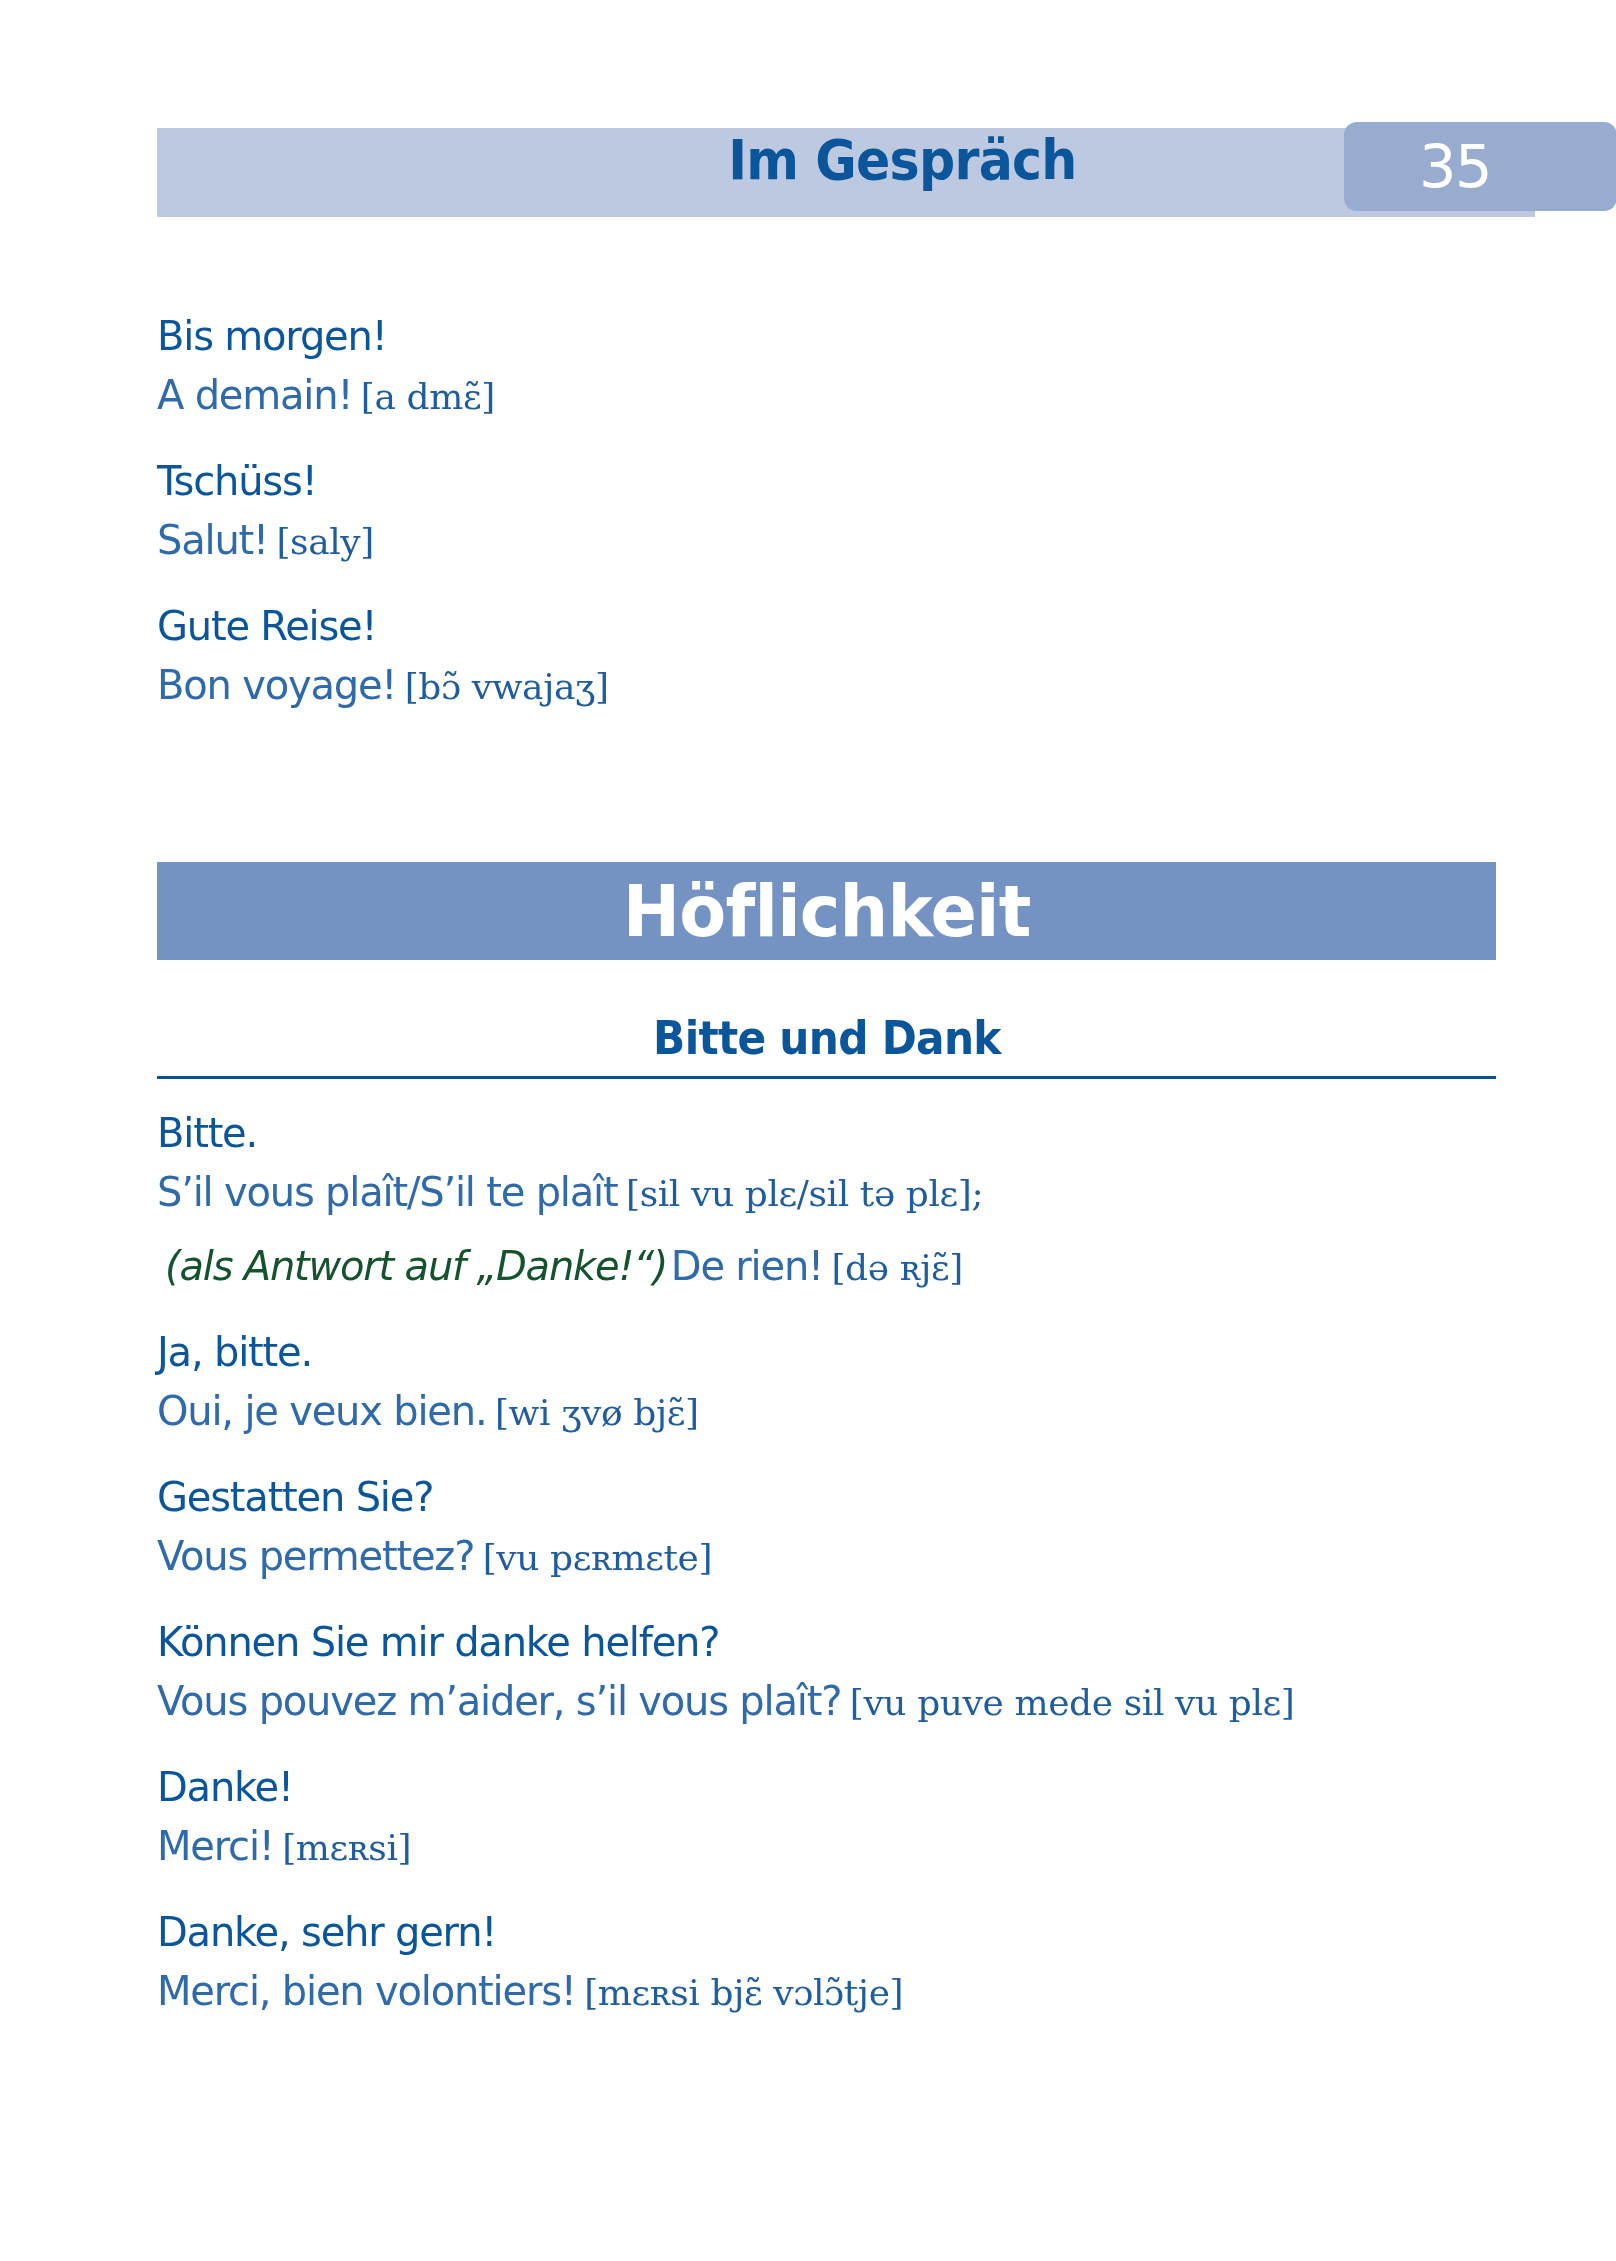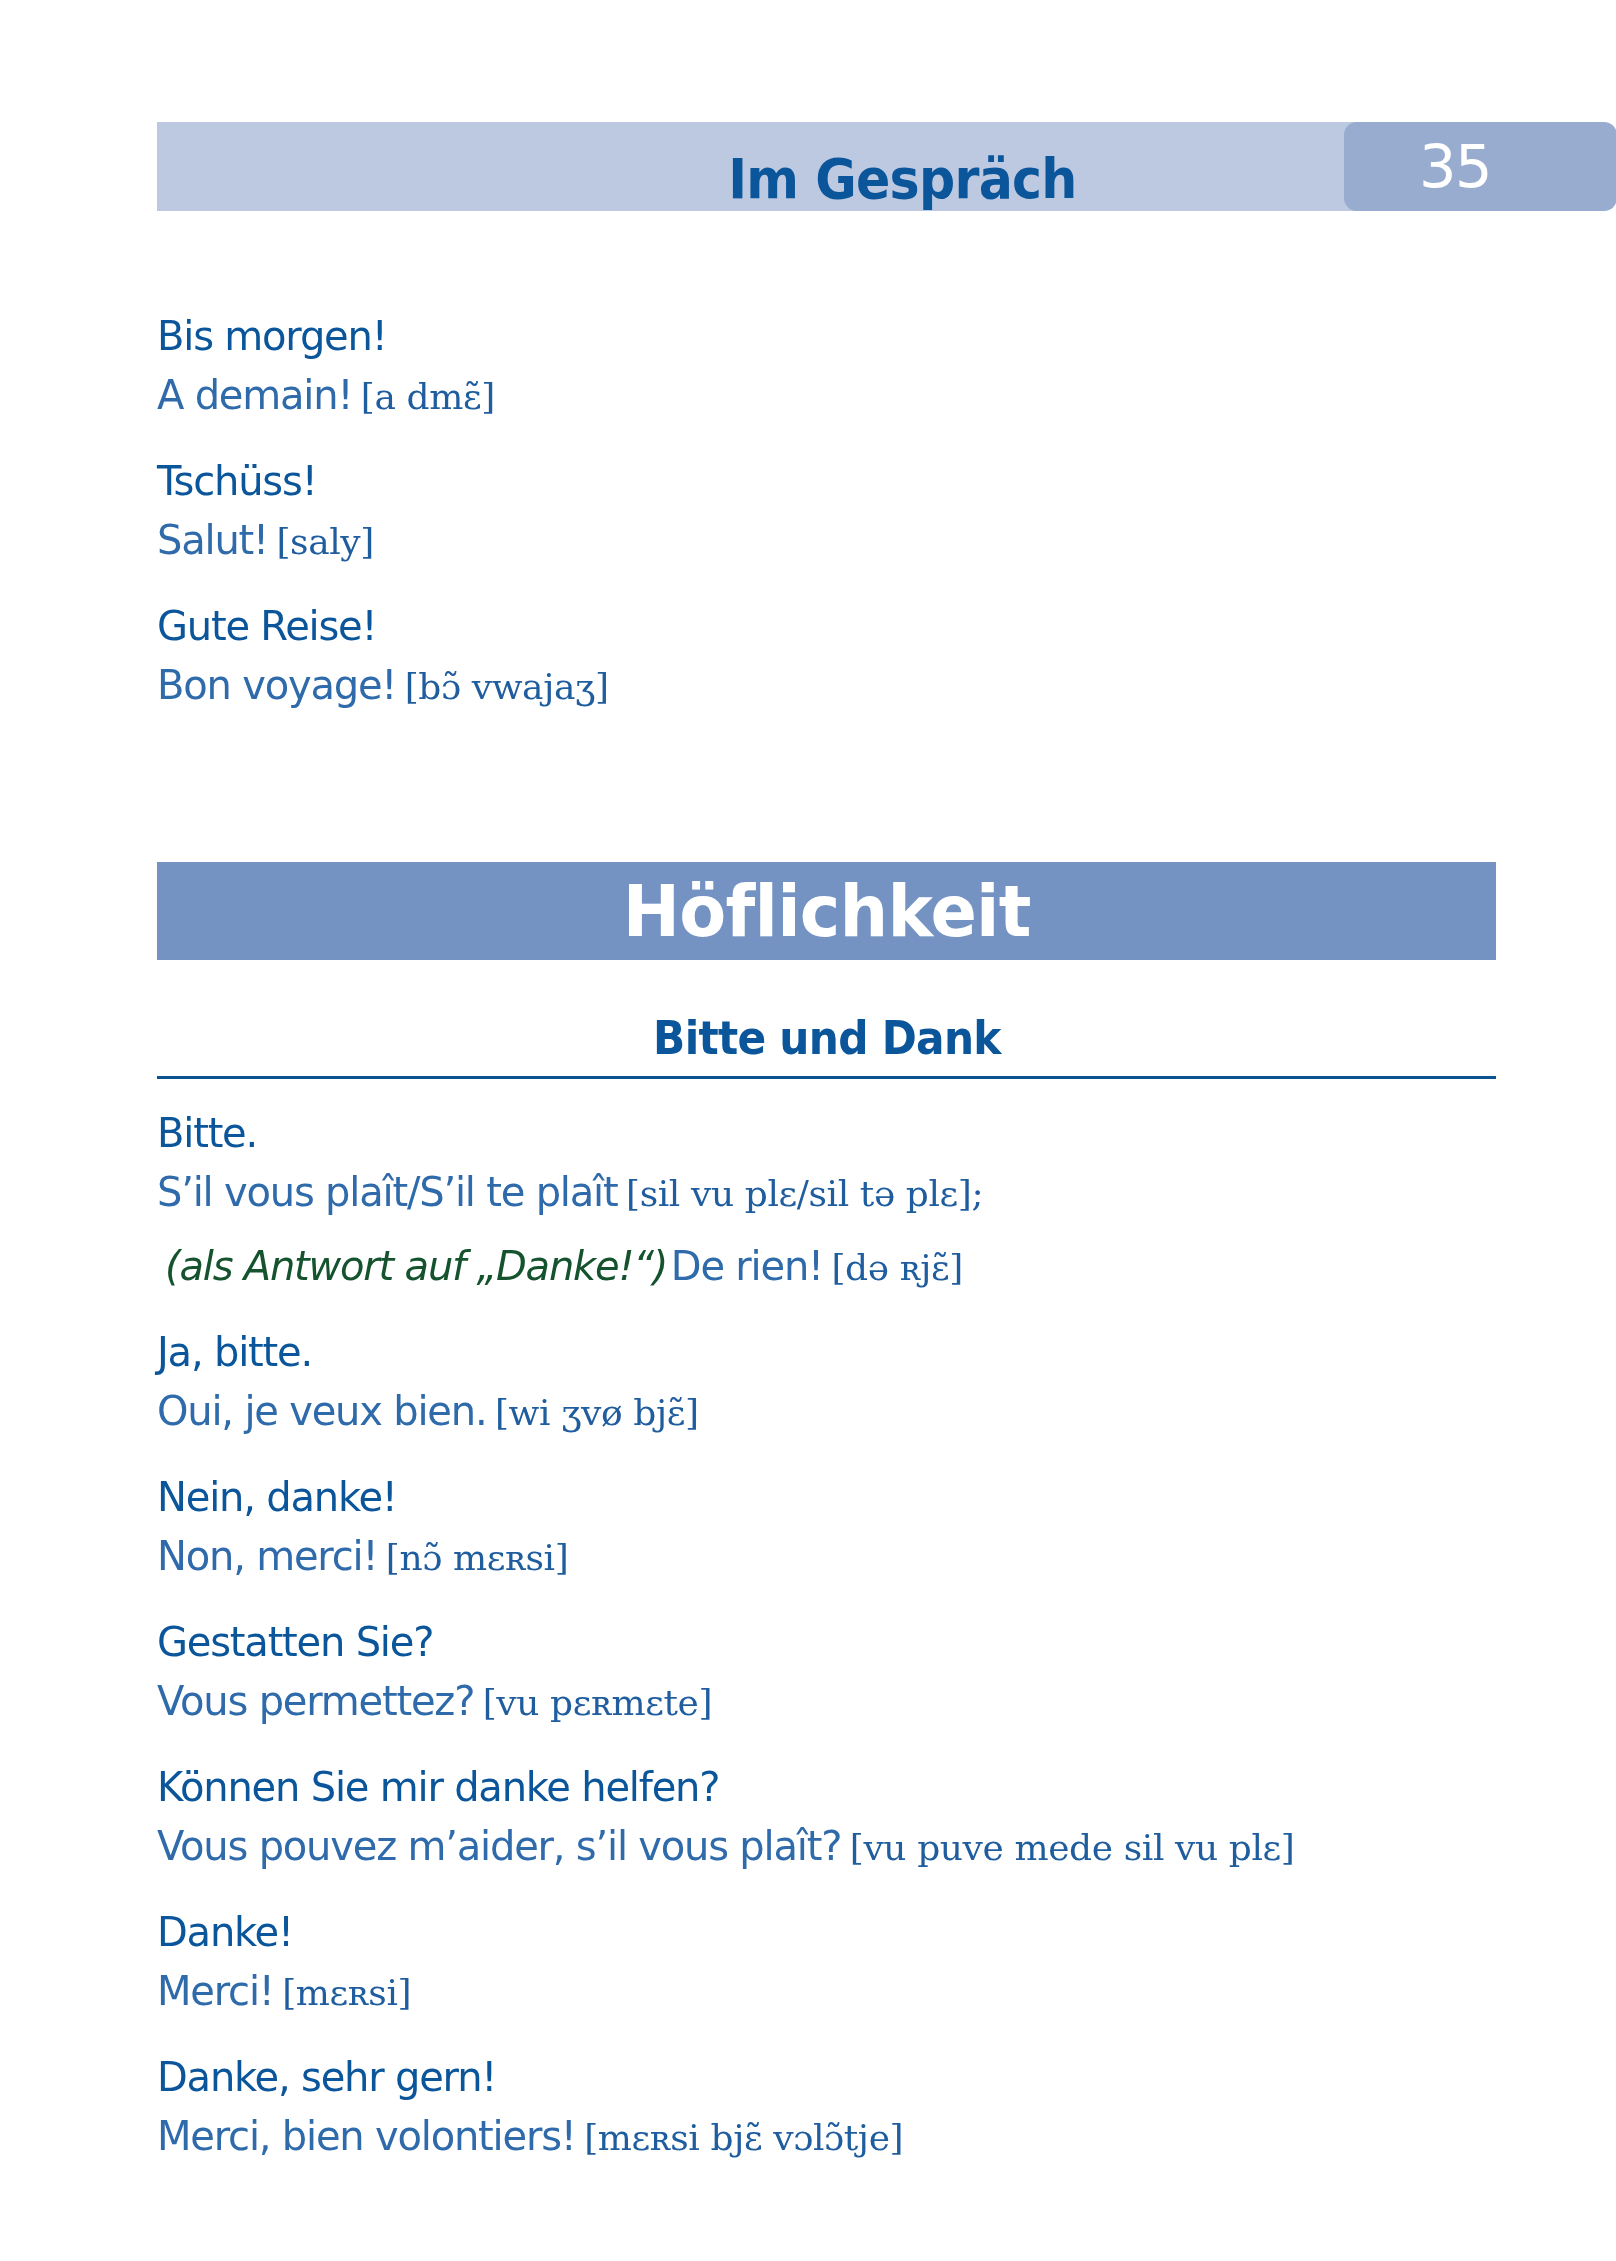--- a/index.html
+++ b/index.html
@@ -11,24 +11,24 @@
     }
     body {
       position: relative;
       font-family: "Liberation Sans", "DejaVu Sans", sans-serif;
     }
     .page { position: relative; width: 1616px; height: 2261px; }
 
     
     .running-title-bar {
       position: absolute;
-      left: 157px; top: 122px;
+      left: 157px; top: 128px;
       width: 1378px; height: 89px;
       background: #bdc9e1;
-      display: flex; align-items: flex-end; justify-content: center;
+      display: flex; align-items: flex-start; justify-content: center;
     }
     .running-title {
       font-family: "DejaVu Sans", sans-serif;
       font-weight: bold;
       font-size: 55px;
       color: #0b559a;
       letter-spacing: -0.8px;
       padding-left: 122px;
       transform: scaleX(0.92);
     }
@@ -178,27 +178,20 @@
       </div>
     </div>
     <div class="entry">
       <div class="de">Ja, bitte.</div>
       <div class="fr-line">
         <span class="fr">Oui, je veux bien.</span>
         <span class="ipa">[wi ʒvø bjɛ̃]</span>
       </div>
     </div>
     <div class="entry">
-      <div class="de">Nein, danke!</div>
-      <div class="fr-line">
-        <span class="fr">Non, merci!</span>
-        <span class="ipa">[nɔ̃ mɛʀsi]</span>
-      </div>
-    </div>
-    <div class="entry">
       <div class="de">Gestatten Sie?</div>
       <div class="fr-line">
         <span class="fr">Vous permettez?</span>
         <span class="ipa">[vu pɛʀmɛte]</span>
       </div>
     </div>
     <div class="entry">
       <div class="de">Können Sie mir danke helfen?</div>
       <div class="fr-line">
         <span class="fr">Vous pouvez m’aider, s’il vous plaît?</span>

